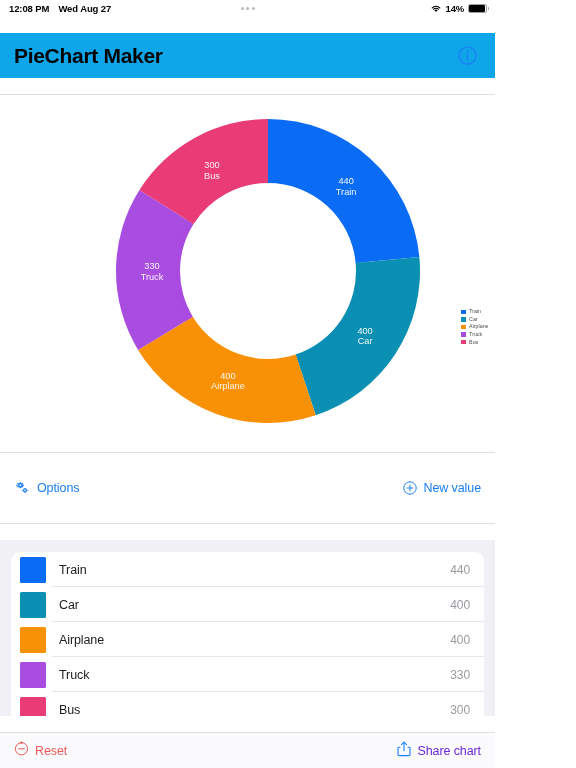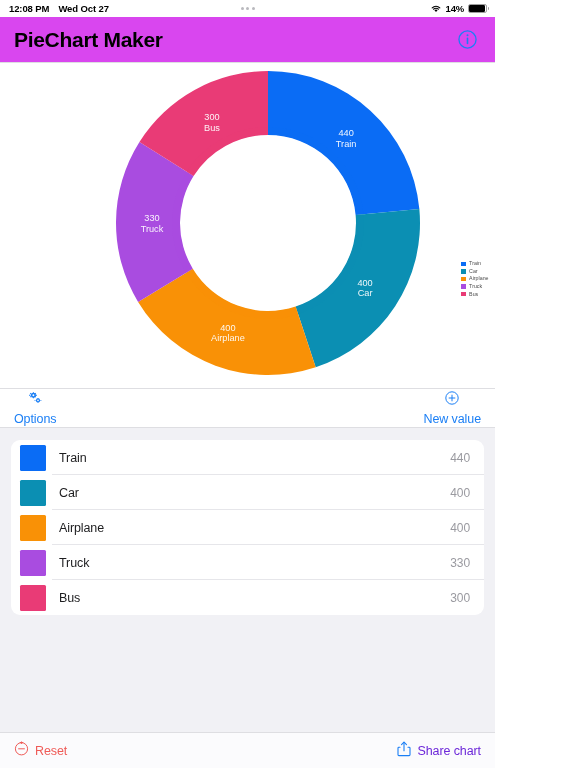--- a/index.html
+++ b/index.html
@@ -2,21 +2,21 @@
 <html><head>
 <meta charset="utf-8">
 <style>
   * { margin:0; padding:0; box-sizing:border-box; }
   html, body {
     width:576px; height:768px;
     font-family:"Liberation Sans", sans-serif;
     background:#ffffff;
     -webkit-font-smoothing:antialiased;
   }
-  #app { position:relative; width:495px; height:768px; overflow:hidden; background:#fff; display:flex; flex-direction:column; }
+  #app { position:relative; width:495px; height:768px; overflow:hidden; background:#fff; display:flex; flex-direction:column;gap:16px; }
 
   
   .statusbar {
     height:17px; flex:0 0 17px;
     display:flex; align-items:center;
     padding:0 8px 0 9px;
     font-size:9.5px; color:#000; font-weight:600;
     position:relative;
   }
   .sb-left { display:flex; align-items:center; gap:9px; white-space:nowrap; }
@@ -31,21 +31,21 @@
   .batt { width:19px; height:9px; position:relative; }
   .batt .shell { position:absolute; inset:0; border:1px solid rgba(0,0,0,.38); border-radius:2.2px; }
   .batt .fill { position:absolute; left:1.3px; top:1.3px; bottom:1.3px; width:15.4px; background:#000; border-radius:1.2px; }
   .batt .nub { position:absolute; right:-2.1px; top:3px; width:1.4px; height:3px; background:rgba(0,0,0,.38); border-radius:0 1px 1px 0; }
 
   
   .navbar {
     flex:0 0 45px; height:45px;
     display:flex; align-items:center;
     padding:0 18px 0 14px;
-    background:#d946ef;
+    background:#0ea5e9;
   }
   .app-title { font-size:21px; font-weight:bold; color:#000; letter-spacing:-0.3px; }
   .nav-spacer { flex:1; }
   .info-btn { width:19px; height:19px; display:block; cursor:pointer; }
 
   .hr { height:1px; background:#dedee2; flex:0 0 1px; }
 
   
   .chart-area {
     flex:0 0 325px; height:325px;
@@ -60,21 +60,21 @@
   .legend-swatch { width:4.6px; height:4.6px; flex:0 0 4.6px; }
   .legend-label { font-size:5.3px; color:#4d4d4d; line-height:1; letter-spacing:0px; }
 
   
   .optbar {
     flex:0 0 38px; height:38px;
     display:flex; align-items:center;
     padding:0 14px;
     background:#fff;
   }
-  .opt-btn { display:flex; align-items:center; gap:7px; cursor:pointer;flex-direction:column; }
+  .opt-btn { display:flex; align-items:center; gap:7px; cursor:pointer; }
   .opt-btn .lbl { font-size:12.5px; color:#1b7ff5; letter-spacing:-0.1px; }
   .opt-spacer { flex:1; }
   .gears, .pluscircle { display:block; }
 
   
   .list-scroll {
     flex:1 1 auto; background:#f1f1f5;
     padding:12px 11px 0 11px; overflow:hidden;
   }
   .list-card { background:#fff; border-radius:9px; overflow:hidden; }
@@ -98,21 +98,21 @@
   .tb-spacer { flex:1; }
 </style>
 </head>
 <body>
 
 <div id="app">
 
   <div class="statusbar">
     <div class="sb-left">
       <span class="sb-time">12:08 PM</span>
-      <span class="sb-date">Wed Oct 27</span>
+      <span class="sb-date">Wed Aug 27</span>
     </div>
     <div class="sb-center">
       <span class="dots">
           <i></i>
           <i></i>
           <i></i>
         </span>
     </div>
     <div class="sb-right">
       <span>

